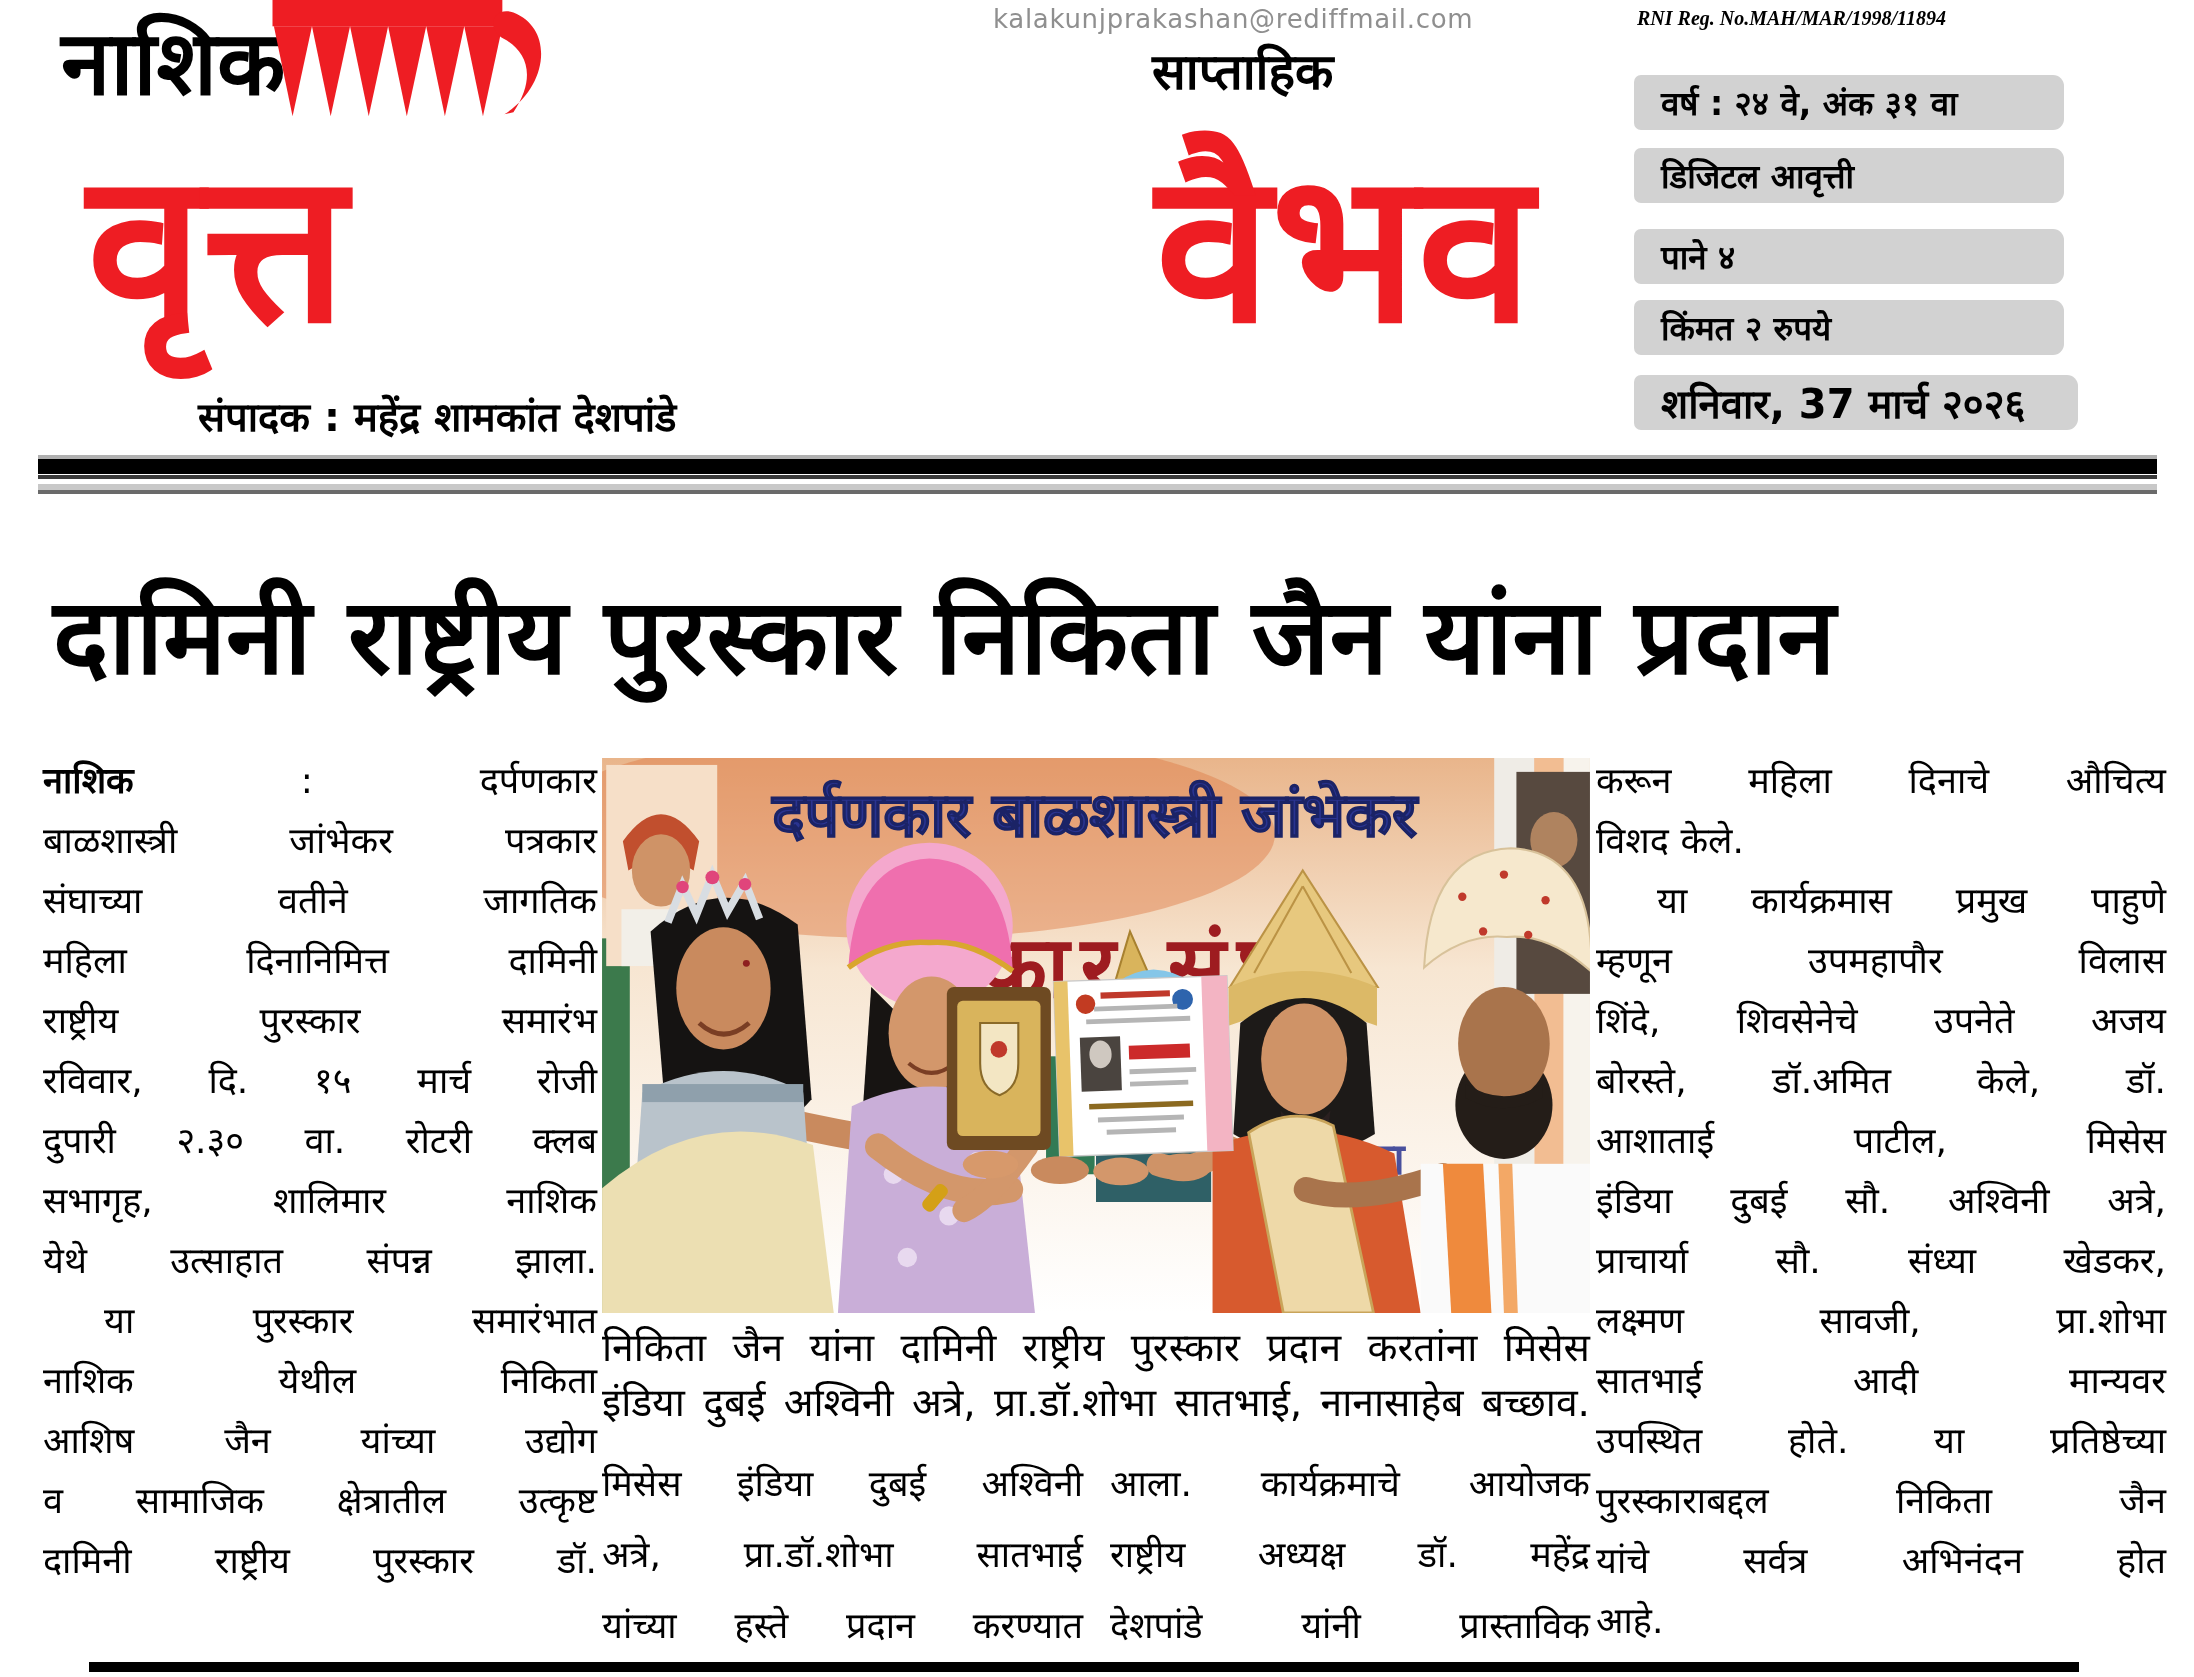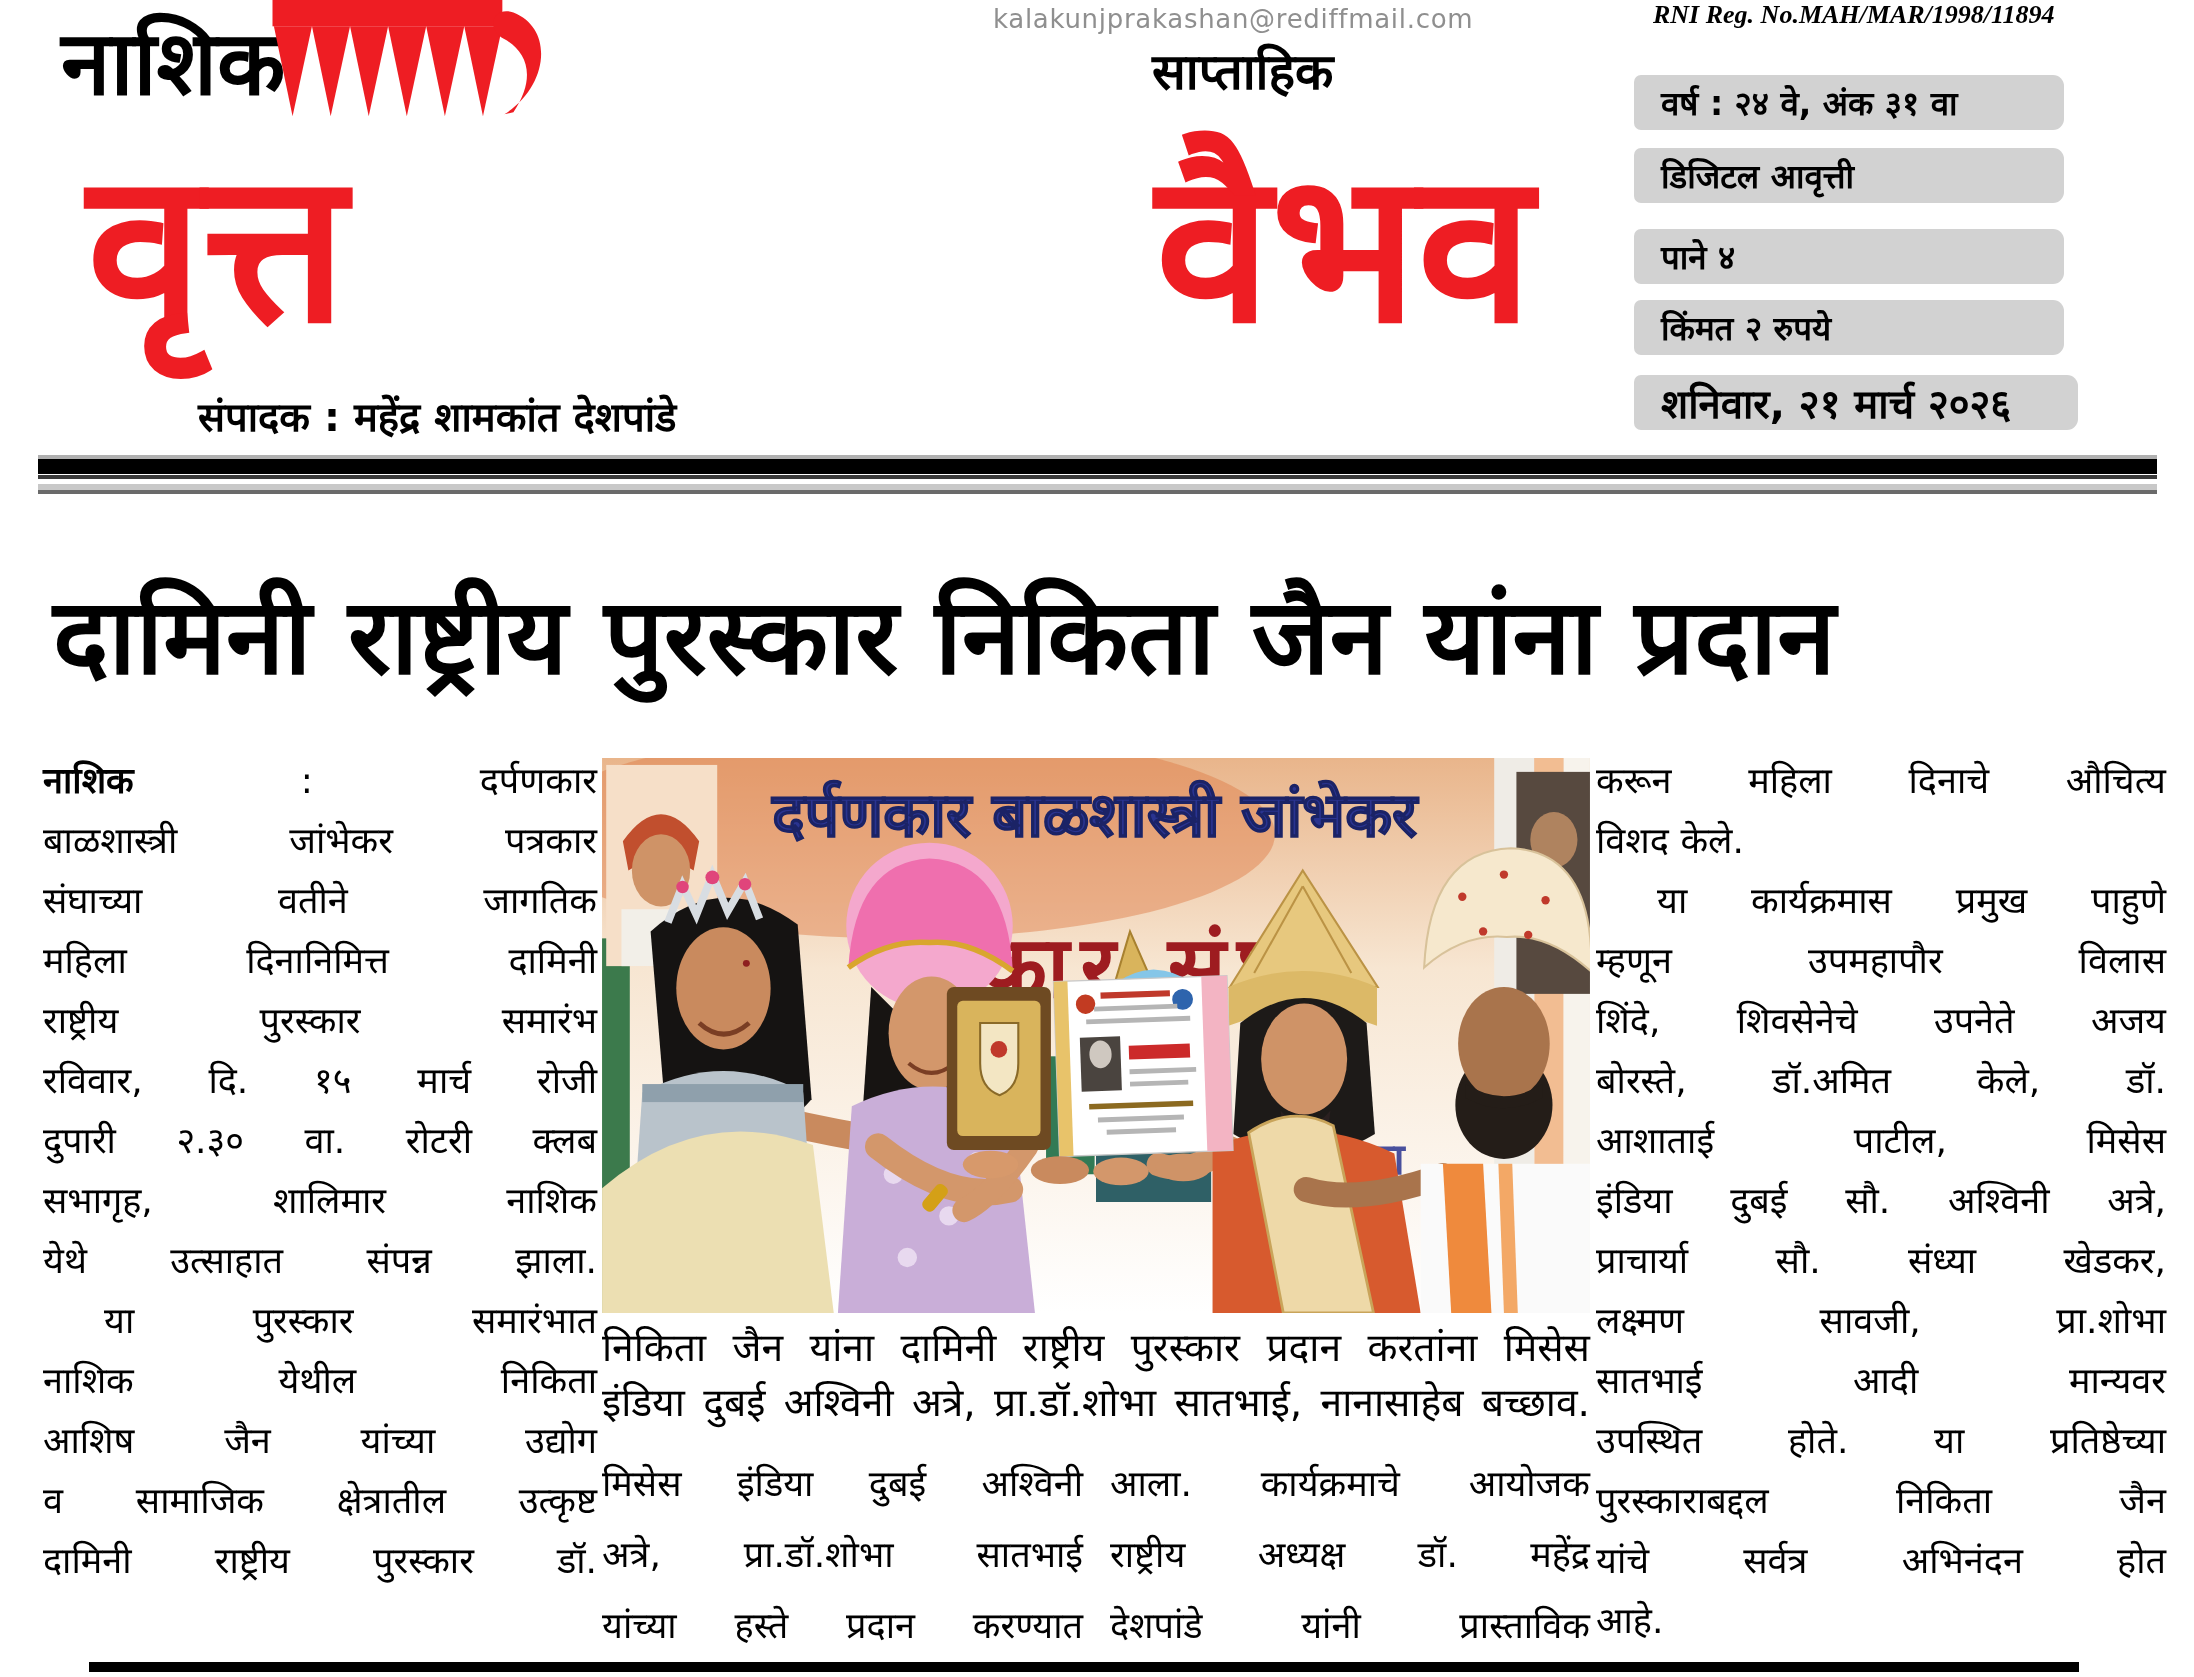--- a/index.html
+++ b/index.html
@@ -6,22 +6,22 @@
   .page{position:relative;width:2194px;height:1677px;background:#fff;overflow:hidden;
         font-family:"DejaVu Sans","Liberation Sans",sans-serif;color:#000;}
   .abs{position:absolute;}
   
   .city{left:61px;top:5.5px;font-size:89px;font-weight:bold;line-height:1.3;}
   .email{left:993px;top:4.2px;font-size:26px;color:#8f8f8f;letter-spacing:0.7px;}
   .weekly{left:1152px;top:36px;font-size:50px;font-weight:bold;}
   .red-title{left:87px;top:82px;width:1446px;display:flex;justify-content:space-between;
              font-size:208px;font-weight:bold;color:#ee1d23;line-height:1.15;white-space:nowrap;margin-top:47px;}
   .editor{left:198px;top:388px;font-size:40px;font-weight:bold;}
-  .rni{left:1637px;top:0;font-size:26px;font-weight:bold;font-style:italic;
-       font-family:"Liberation Serif","DejaVu Serif",serif;margin-left:16px;}
+  .rni{left:1637px;top:7px;font-size:20px;font-weight:bold;font-style:italic;
+       font-family:"Liberation Serif","DejaVu Serif",serif;}
   .ibox{left:1634px;width:430px;height:55px;background:#d2d2d2;border-radius:7px 11px 11px 7px;
         display:flex;align-items:center;padding-left:27px;box-sizing:border-box;
         font-size:33px;font-weight:bold;}
   .ibox.big{font-size:40px;width:444px;}
   
   .rule{left:38px;width:2119px;}
   
   .headline{left:53px;top:559px;width:2076px;font-size:105px;font-weight:bold;line-height:1.5;
             text-align:justify;text-align-last:justify;white-space:nowrap;display:flex;justify-content:space-between;}
   
@@ -62,21 +62,21 @@
     <span>वैभव</span>
   </div>
 
   <div class="abs editor">संपादक : महेंद्र शामकांत देशपांडे</div>
 
   <div class="abs rni">RNI Reg. No.MAH/MAR/1998/11894</div>
   <div class="abs ibox" style="top:75px">वर्ष : २४ वे, अंक ३१ वा</div>
   <div class="abs ibox" style="top:148px">डिजिटल आवृत्ती</div>
   <div class="abs ibox" style="top:229px">पाने ४</div>
   <div class="abs ibox" style="top:300px">किंमत २ रुपये</div>
-  <div class="abs ibox big" style="top:375px">शनिवार, २१ मार्च २०२६</div>
+  <div class="abs ibox big" style="top:375px">शनिवार, 37 मार्च २०२६</div>
 
   <div class="abs rule" style="top:455px;height:4.2px;background:#b0b0b0"></div>
   <div class="abs rule" style="top:459px;height:15.3px;background:#000"></div>
   <div class="abs rule" style="top:475px;height:4.2px;background:#3a3a3a"></div>
   <div class="abs rule" style="top:484px;height:5.5px;background:#c8c8c8"></div>
   <div class="abs rule" style="top:490px;height:4.2px;background:#6a6a6a"></div>
 
   <div class="abs headline">दामिनी राष्ट्रीय पुरस्कार निकिता जैन यांना प्रदान</div>
 
   <div class="abs col" style="left:43px;top:751px;width:554px">

